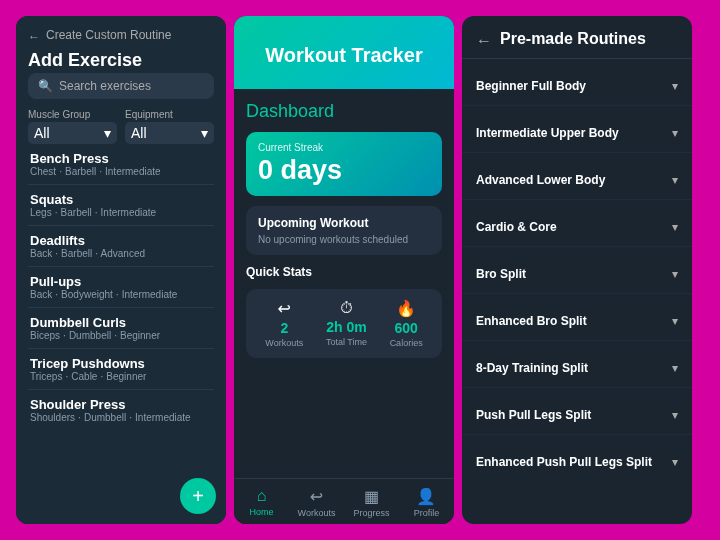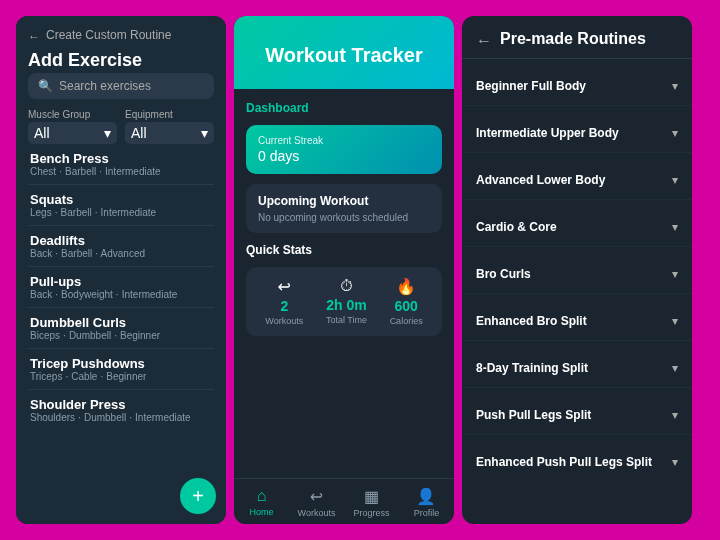--- a/index.html
+++ b/index.html
@@ -157,39 +157,39 @@
     }
     .mid-body {
       flex: 1;
       padding: 12px;
       overflow: hidden;
       display: flex;
       flex-direction: column;
       gap: 10px;
     }
     .dashboard-label {
-      font-size: 12px;
-      font-weight: 700;
+      font-size: 18px;
+      font-weight: 400;
       color: #00c8a0;
     }
     .streak-card {
       background: linear-gradient(135deg, #00c8a0 0%, #0090b0 100%);
       border-radius: 10px;
       padding: 10px 12px;
       display: flex;
       flex-direction: column;
       gap: 2px;
     }
     .streak-label {
       font-size: 10px;
       color: rgba(255,255,255,0.85);
     }
     .streak-value {
-      font-size: 14px;
-      font-weight: 400;
+      font-size: 27px;
+      font-weight: 700;
       color: #fff;
     }
     .upcoming-card {
       background: #243040;
       border-radius: 10px;
       padding: 10px 12px;
     }
     .upcoming-title {
       font-size: 12px;
       font-weight: 700;
@@ -441,21 +441,21 @@
   </div>
         <div class="routine-item">
     <span class="routine-name">Advanced Lower Body</span>
     <span class="chevron-icon">▾</span>
   </div>
         <div class="routine-item">
     <span class="routine-name">Cardio &amp; Core</span>
     <span class="chevron-icon">▾</span>
   </div>
         <div class="routine-item">
-    <span class="routine-name">Bro Curls</span>
+    <span class="routine-name">Bro Split</span>
     <span class="chevron-icon">▾</span>
   </div>
         <div class="routine-item">
     <span class="routine-name">Enhanced Bro Split</span>
     <span class="chevron-icon">▾</span>
   </div>
         <div class="routine-item">
     <span class="routine-name">8-Day Training Split</span>
     <span class="chevron-icon">▾</span>
   </div>

